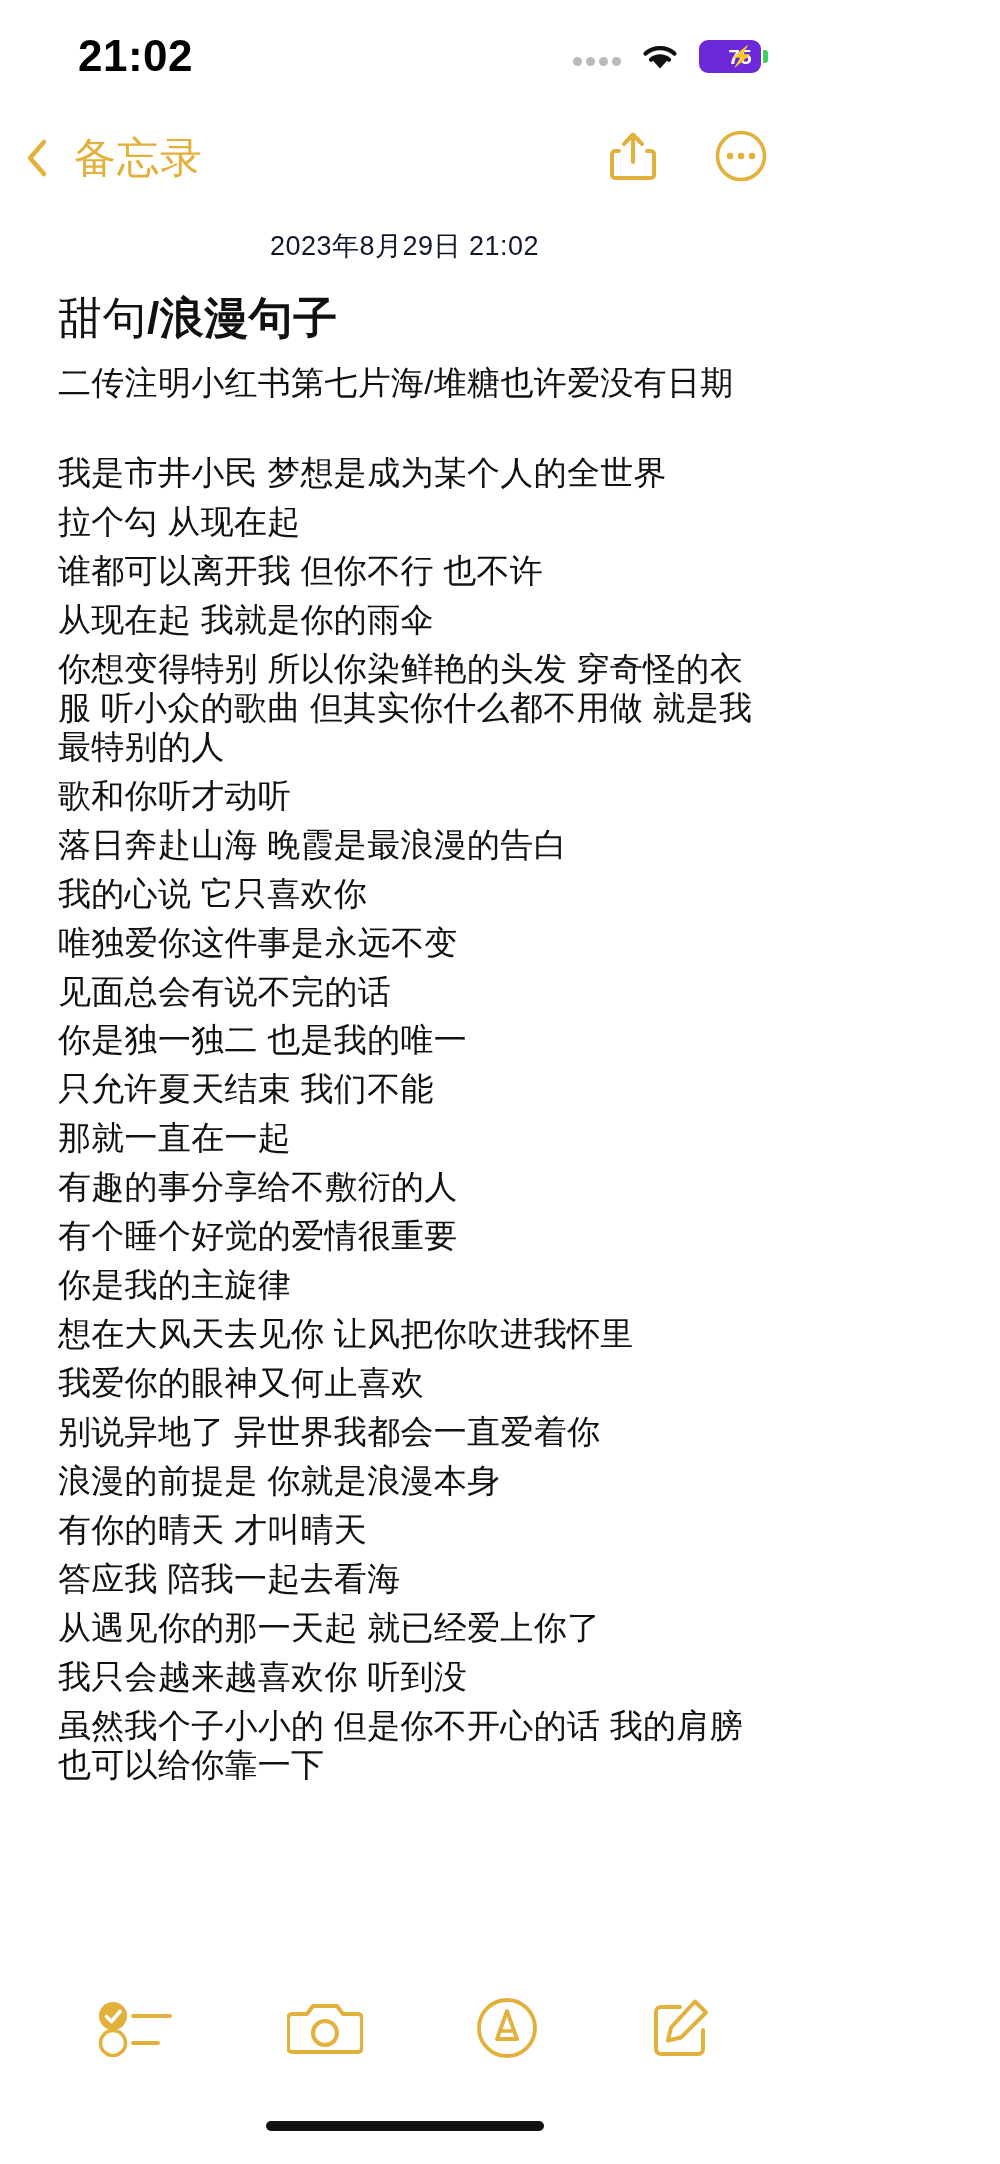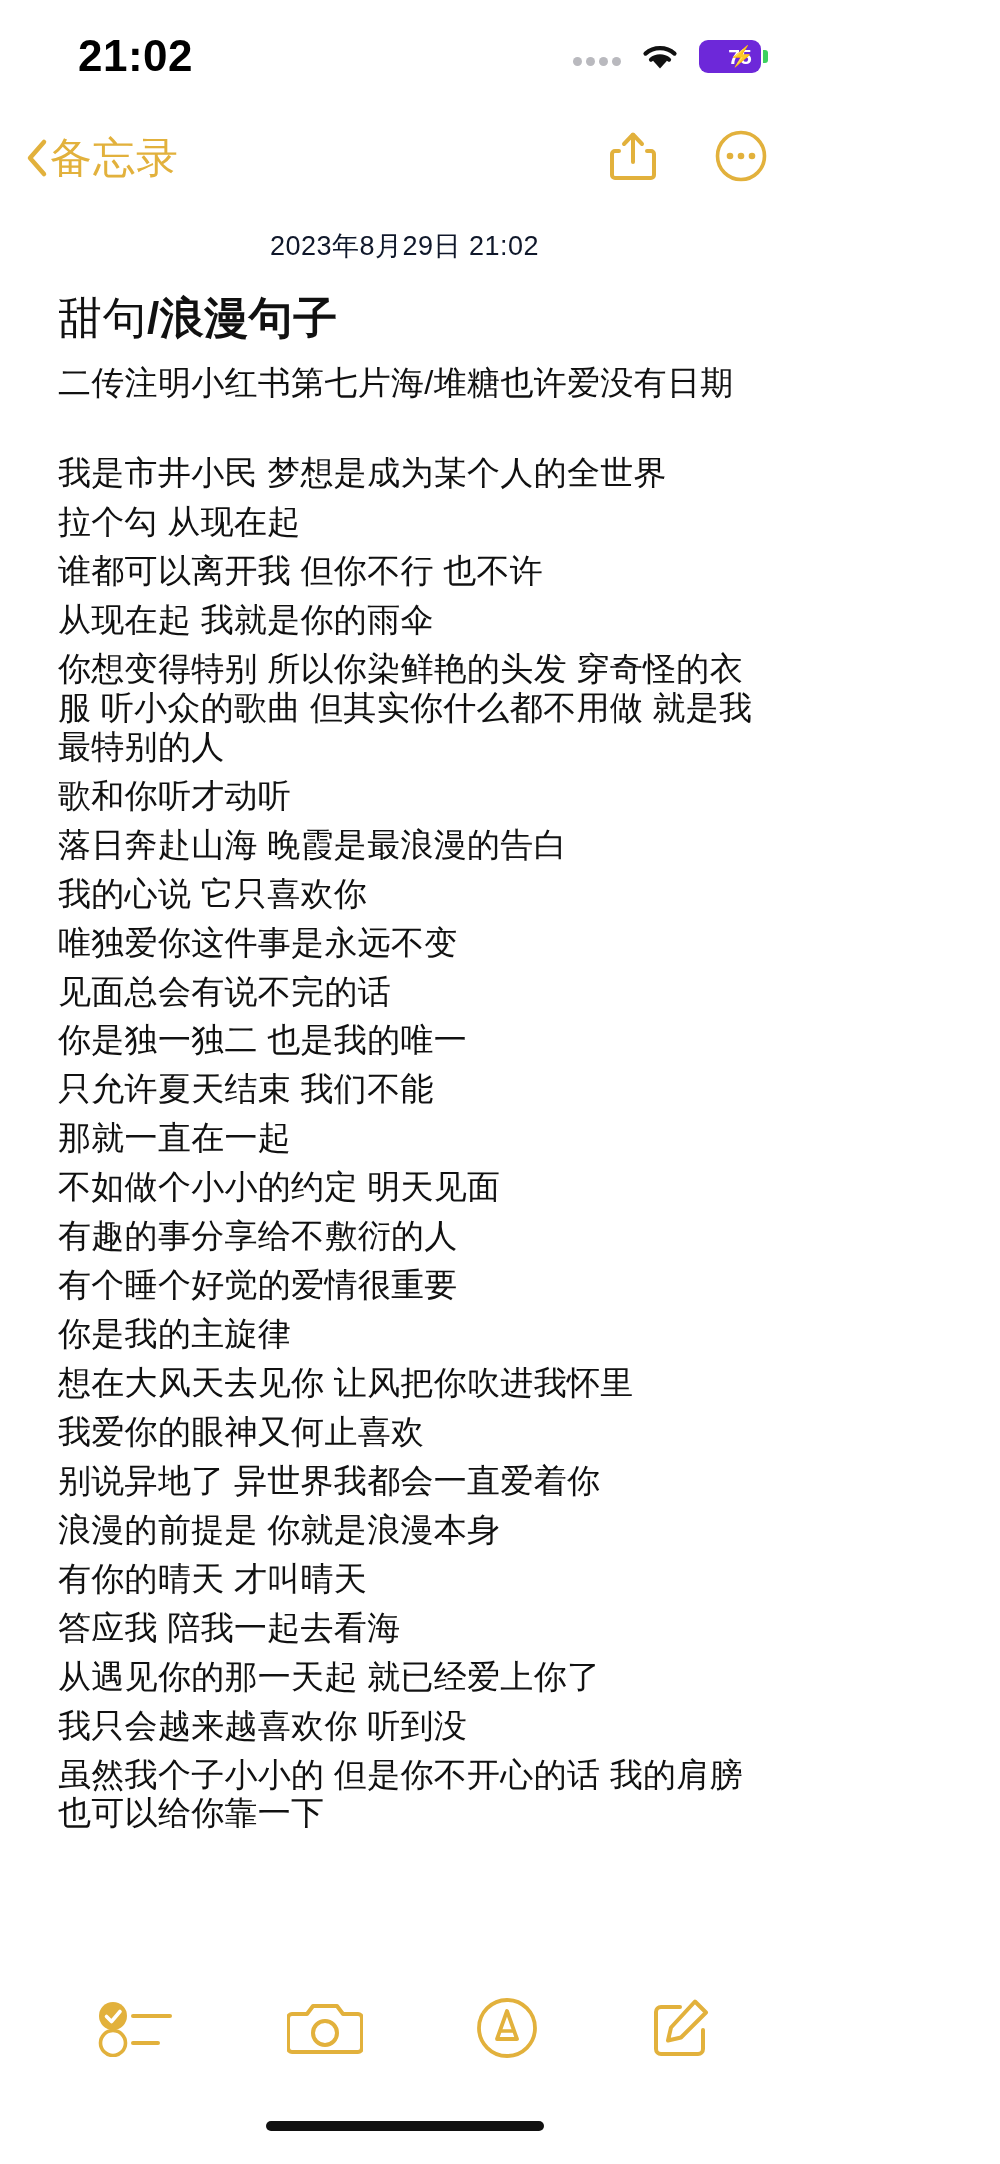--- a/index.html
+++ b/index.html
@@ -95,21 +95,21 @@
     height: 92px;
     flex: 0 0 92px;
     display: flex;
     align-items: center;
     padding: 0 42px 0 24px;
     justify-content: space-between;
   }
   .nav-back {
     display: flex;
     align-items: center;
-    gap: 0;
+    gap: 24px;
     color: #e2b13c;
   }
   .chev {
     width: 26px;
     height: 40px;
     display: block;
   }
   .nav-back-label {
     font-size: 42px;
     color: #e2b13c;
@@ -267,21 +267,20 @@
       <div class="note-line">从现在起 我就是你的雨伞</div>
       <div class="note-line">你想变得特别 所以你染鲜艳的头发 穿奇怪的衣服 听小众的歌曲 但其实你什么都不用做 就是我最特别的人</div>
       <div class="note-line">歌和你听才动听</div>
       <div class="note-line">落日奔赴山海 晚霞是最浪漫的告白</div>
       <div class="note-line">我的心说 它只喜欢你</div>
       <div class="note-line">唯独爱你这件事是永远不变</div>
       <div class="note-line">见面总会有说不完的话</div>
       <div class="note-line">你是独一独二 也是我的唯一</div>
       <div class="note-line">只允许夏天结束 我们不能</div>
       <div class="note-line">那就一直在一起</div>
-      <div class="note-line">不如做个小小的约定 明天见面</div>
       <div class="note-line">有趣的事分享给不敷衍的人</div>
       <div class="note-line">有个睡个好觉的爱情很重要</div>
       <div class="note-line">你是我的主旋律</div>
       <div class="note-line">想在大风天去见你 让风把你吹进我怀里</div>
       <div class="note-line">我爱你的眼神又何止喜欢</div>
       <div class="note-line">别说异地了 异世界我都会一直爱着你</div>
       <div class="note-line">浪漫的前提是 你就是浪漫本身</div>
       <div class="note-line">有你的晴天 才叫晴天</div>
       <div class="note-line">答应我 陪我一起去看海</div>
       <div class="note-line">从遇见你的那一天起 就已经爱上你了</div>

